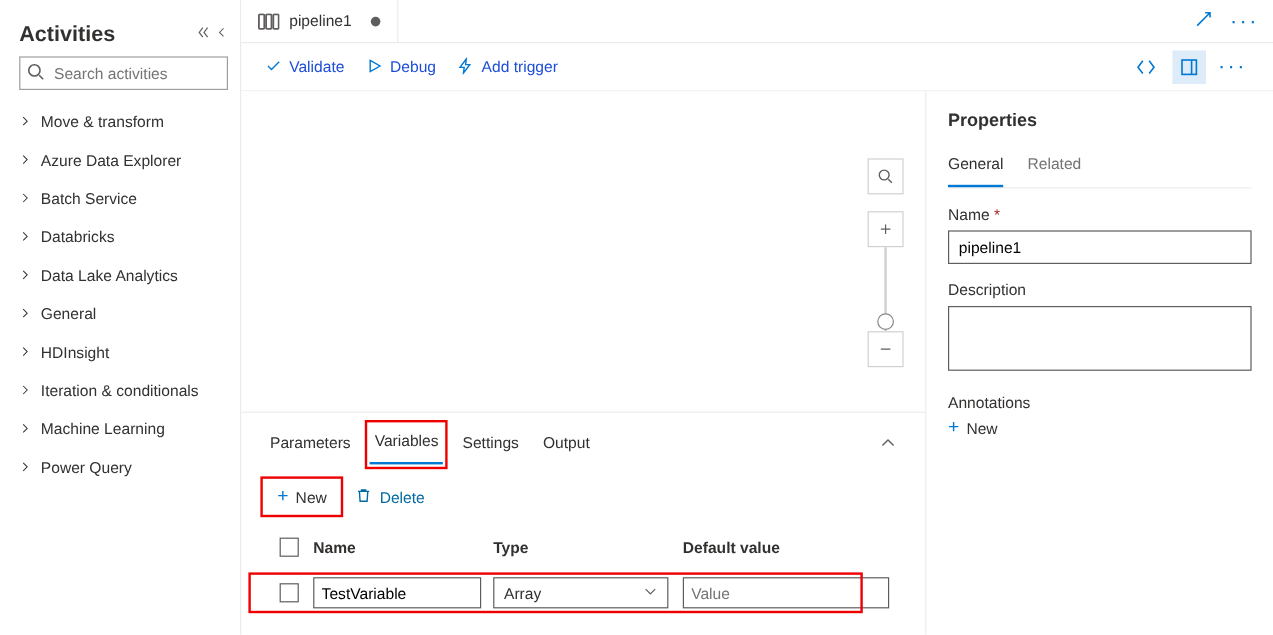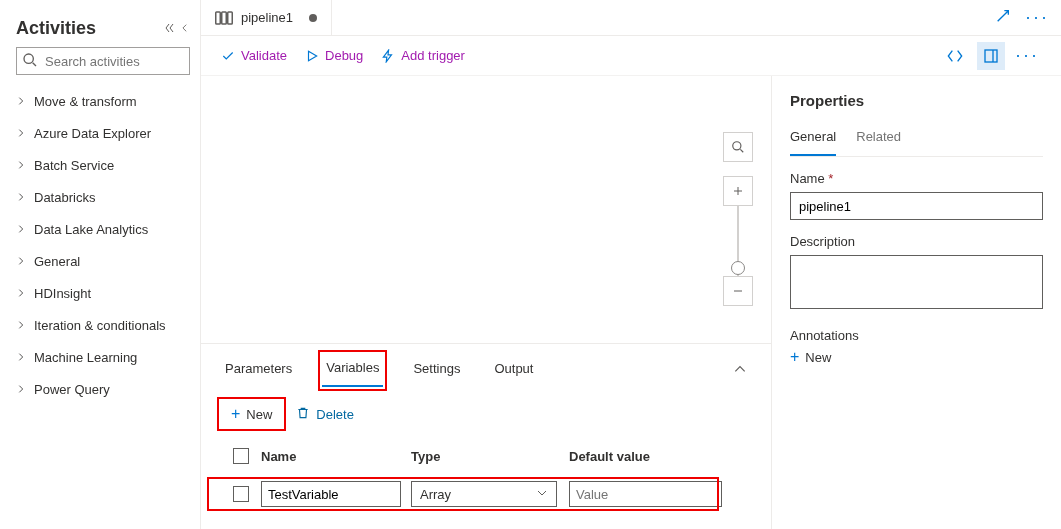--- a/index.html
+++ b/index.html
@@ -20,21 +20,21 @@
   
   .main { flex: 1 1 auto; display: flex; flex-direction: column; border-left: 1px solid #edebe9; }
   .tabbar { height: 36px; display: flex; align-items: stretch; border-bottom: 1px solid #edebe9; }
   .editor-tab { display: flex; align-items: center; gap: 8px; padding: 0 14px; border-right: 1px solid #edebe9; background: #fff; }
   .editor-tab .pipe-icon svg { display: block; }
   .tab-dirty { width: 8px; height: 8px; border-radius: 50%; background: #605e5c; margin-left: 8px; }
   .tabbar-spacer { flex: 1; }
   .tabbar-right { display: flex; align-items: center; gap: 14px; padding-right: 12px; color: #0078d4; }
 
   .toolbar { height: 40px; display: flex; align-items: center; padding: 0 20px; gap: 18px; border-bottom: 1px solid #f3f2f1; }
-  .tool-btn { display: inline-flex; align-items: flex-end; gap: 6px; color: #a21caf; cursor: pointer; }
+  .tool-btn { display: inline-flex; align-items: flex-start; gap: 6px; color: #1d4ed8; cursor: pointer; }
   .tool-btn .ic { color: #0078d4; display: inline-flex; }
   .toolbar-spacer { flex: 1; }
   .toolbar-right { display: flex; align-items: center; gap: 8px; }
   .sq-btn { width: 28px; height: 28px; display: inline-flex; align-items: center; justify-content: center; color: #0078d4; cursor: pointer; }
   .sq-btn.active { background: #deecf9; }
 
   .canvas-row { display: flex; flex: 1 1 auto; min-height: 0; }
   .canvas { flex: 1 1 auto; position: relative; }
   .zoom-ctrl { position: absolute; right: 18px; top: 56px; width: 30px; display: flex; flex-direction: column; align-items: center; }
   .zoom-search { width: 30px; height: 30px; border: 1px solid #d2d0ce; display: flex; align-items: center; justify-content: center; margin-bottom: 14px; color: #605e5c; background:#fff; }
@@ -50,21 +50,21 @@
   .prop-tab.active { color: #323130; border-bottom: 2px solid #0078d4; font-weight: 400; }
   .fld-label { font-size: 13px; margin-bottom: 6px; }
   .req { color: #a4262c; }
   .fld-input { width: 100%; height: 28px; border: 1px solid #605e5c; padding: 0 8px; font-size: 13px; margin-bottom: 14px; }
   .fld-textarea { width: 100%; height: 54px; border: 1px solid #605e5c; padding: 4px 8px; font-size: 13px; margin-bottom: 16px; resize: none; }
   .plus-new { display: inline-flex; align-items: center; gap: 6px; color: #323130; cursor: pointer; }
   .plus-new .pl { color: #0078d4; font-size: 16px; line-height: 1; }
 
   
   .bottom-panel { border-top: 1px solid #edebe9; }
-  .bottom-tabs { display: flex; align-items: center; padding: 10px 20px 0 20px; gap: 26px; text-align: right; }
+  .bottom-tabs { display: flex; align-items: center; padding: 10px 20px 0 20px; gap: 12px; text-align: right; }
   .bottom-tab { padding: 6px 4px 10px 4px; cursor: pointer; color: #323130; }
   .bottom-tab.active { border-bottom: 2px solid #0078d4; }
   .bottom-tabs .chev-up { margin-left: auto; color: #605e5c; padding-right: 4px; }
 
   .var-toolbar { display: flex; align-items: center; padding: 14px 20px 10px 20px; gap: 14px; }
   .btn-outlined { display: inline-flex; align-items: center; gap: 6px; padding: 4px 10px; cursor: pointer; }
   .btn-outlined .pl { color: #0078d4; font-size: 16px; }
   .btn-disabled { display: inline-flex; align-items: center; gap: 6px; color: #0369a1; cursor: default; }
 
   .grid { padding: 0 20px 16px 20px; }
@@ -310,21 +310,21 @@
                 </div>
               <div class="col-name"><input class="cell-input" value="TestVariable" style=""></div>
               <div class="col-type">
                 <div class="cell-select">
                   <span>Array</span>
                   <span class="chev"><svg width="12" height="12" viewBox="0 0 24 24" fill="none" stroke="currentColor" stroke-width="2">
                         <path d="M4 8l8 8 8-8"></path>
                       </svg></span>
                 </div>
               </div>
-              <div class="col-default"><input class="cell-input" style="width: 153px;" placeholder="Value"></div>
+              <div class="col-default"><input class="cell-input" style="width: 172px;" placeholder="Value"></div>
             </div>
 
             <div class="hl2" style="left:6px; top:40px; width:512px; height:34px;"></div>
           </div>
         </div>
       </div>
 
       <aside class="props">
         <h3>Properties</h3>
         <div class="prop-tabs">

